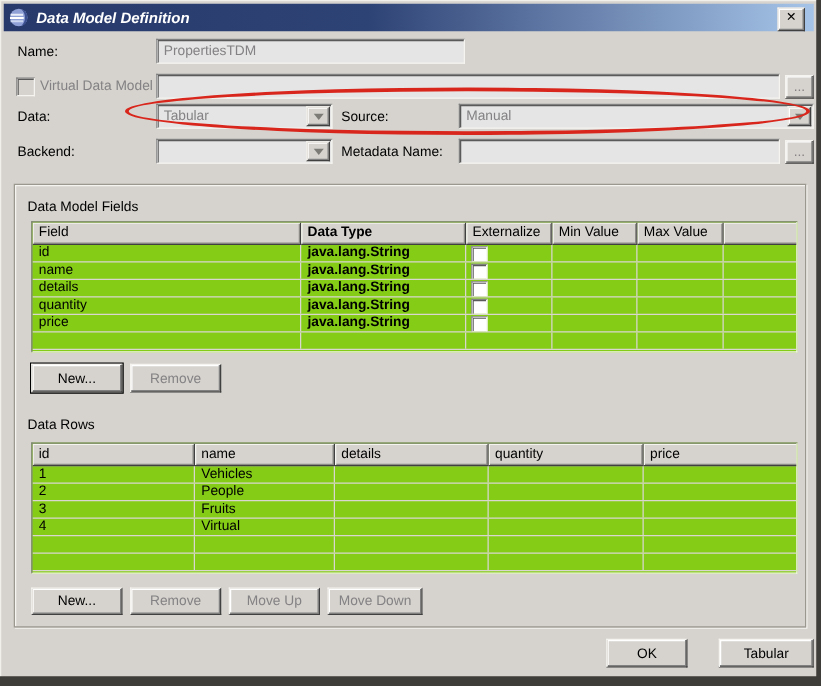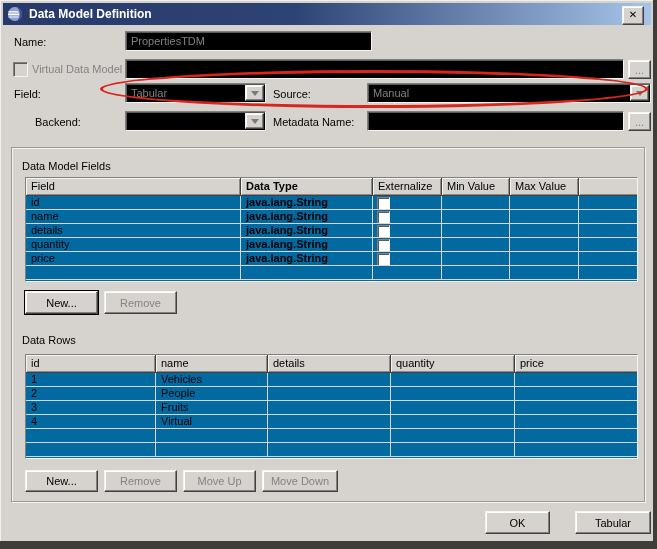--- a/index.html
+++ b/index.html
@@ -6,37 +6,37 @@
   .window{
     position:relative;width:657px;height:549px;background:#d6d3ce;overflow:hidden;
     font-family:"Liberation Sans","DejaVu Sans",sans-serif;font-size:11px;color:#000;
     box-shadow:inset 1px 1px 0 #f2f0eb;
   }
   .edge-right{position:absolute;right:0;top:0;width:4px;height:549px;background:#3f3d39;}
   .edge-bottom{position:absolute;left:0;bottom:0;width:657px;height:8px;background:#3f3d39;}
   .titlebar{
     position:absolute;left:3px;top:3px;width:648px;height:22px;
     background:linear-gradient(90deg,#27396a 0%,#2e4375 45%,#a6c4e8 100%);
-    display:flex;align-items:center;
+    display:flex;align-items:center;font-style:italic;
   }
   .titlebar .app-icon{width:16px;height:16px;margin-left:4px;flex:0 0 auto;}
   .titlebar .title-text{color:#fff;font-weight:bold;font-size:12px;margin-left:6px;white-space:nowrap;}
   .close-btn{
     position:absolute;left:622px;top:6px;width:20px;height:17px;background:#d6d3ce;
     border:1px solid;border-color:#f5f4f0 #404040 #404040 #f5f4f0;
     box-shadow:inset -1px -1px 0 #808080,inset 1px 1px 0 #fff;
     font-size:10px;font-weight:bold;line-height:15px;text-align:center;color:#000;cursor:default;
   }
   .lbl{position:absolute;white-space:nowrap;line-height:13px;}
   .lbl.dis{color:#848284;}
   .sunken{
     position:absolute;background:#fff;border:1px solid;border-color:#808080 #f5f4f0 #f5f4f0 #808080;
     box-shadow:inset 1px 1px 0 #5a5a5a;box-sizing:border-box;
   }
-  .sunken.dis{background:#000000;}
+  .sunken.dis{background:#e5e5e5;}
   .field-text{display:block;padding:3px 5px 0 5px;color:#848284;white-space:nowrap;overflow:hidden;}
   .combo-btn{
     position:absolute;right:1px;top:1px;bottom:1px;width:17px;background:#d6d3ce;
     border:1px solid;border-color:#f5f4f0 #404040 #404040 #f5f4f0;
     box-shadow:inset -1px -1px 0 #808080,inset 1px 1px 0 #fff;
     display:flex;align-items:center;justify-content:center;
   }
   .tri{width:0;height:0;border-left:4px solid transparent;border-right:4px solid transparent;border-top:5px solid #7d7b76;}
   .btn{
     position:absolute;background:#d6d3ce;border:1px solid;border-color:#f5f4f0 #404040 #404040 #f5f4f0;
@@ -49,21 +49,21 @@
     display:inline-block;width:11px;height:11px;background:#fff;vertical-align:top;
     border:1px solid;border-color:#808080 #f5f4f0 #f5f4f0 #808080;box-shadow:inset 1px 1px 0 #5a5a5a;box-sizing:content-box;
   }
   .cb.dis{background:#d6d3ce;}
   .vdm-cb{position:absolute;left:13px;top:62px;width:13px;height:13px;}
   .panel{
     position:absolute;left:11px;top:147px;width:634px;height:355px;
     border:1px solid #9b9890;box-shadow:1px 1px 0 #f5f4f0, inset 1px 1px 0 #f5f4f0;box-sizing:border-box;
   }
   .tbl{
-    position:absolute;background:#0369a1;border:1px solid;border-color:#808080 #f5f4f0 #f5f4f0 #808080;
+    position:absolute;background:#84cc16;border:1px solid;border-color:#808080 #f5f4f0 #f5f4f0 #808080;
     box-sizing:border-box;overflow:hidden;
   }
   .thead{display:flex;height:18px;}
   .th{
     background:#d6d3ce;border-right:1px solid #404040;border-bottom:1px solid #404040;
     box-shadow:inset 1px 1px 0 #f5f4f0,inset -1px -1px 0 #8d8b86;
     box-sizing:border-box;padding:2px 0 0 5px;white-space:nowrap;overflow:hidden;flex:0 0 auto;
   }
   .trow{display:flex;height:14px;border-bottom:1px solid #d9d6d0;box-sizing:border-box;}
   .tc{border-right:1px solid #d9d6d0;box-sizing:border-box;padding:0 0 0 5px;line-height:13px;white-space:nowrap;overflow:hidden;flex:0 0 auto;}
@@ -99,37 +99,37 @@
     <span class="field-text">PropertiesTDM</span>
   </div>
 
   <span class="cb dis vdm-cb"></span>
   <div class="lbl dis" style="left:32px;top:63px;">Virtual Data Model</div>
   <div class="sunken dis" style="left:125px;top:59px;width:499px;height:20px;">
     <span class="field-text"></span>
   </div>
   <button class="btn dis" style="left:628px;top:60px;width:23px;height:19px;">...</button>
 
-  <div class="lbl" style="left:14px;top:88px;">Field:</div>
+  <div class="lbl" style="left:14px;top:88px;">Data:</div>
   <div class="sunken dis" style="left:125px;top:83px;width:141px;height:20px;">
     <span class="field-text">Tabular</span>
     <span class="combo-btn">
         <span class="tri"></span>
       </span>
   </div>
   <div class="lbl" style="left:273px;top:88px;">Source:</div>
   <div class="sunken dis" style="left:367px;top:83px;width:284px;height:20px;">
     <span class="field-text">Manual</span>
     <span class="combo-btn">
         <span class="tri"></span>
       </span>
   </div>
   <div class="annotation-ellipse"></div>
 
-  <div class="lbl" style="left:14px;top:116px;margin-left:21px;">Backend:</div>
+  <div class="lbl" style="left:14px;top:116px;">Backend:</div>
   <div class="sunken dis" style="left:125px;top:111px;width:141px;height:20px;">
     <span class="field-text"></span>
     <span class="combo-btn">
         <span class="tri"></span>
       </span>
   </div>
   <div class="lbl" style="left:273px;top:116px;">Metadata Name:</div>
   <div class="sunken dis" style="left:367px;top:111px;width:257px;height:20px;">
     <span class="field-text"></span>
   </div>

